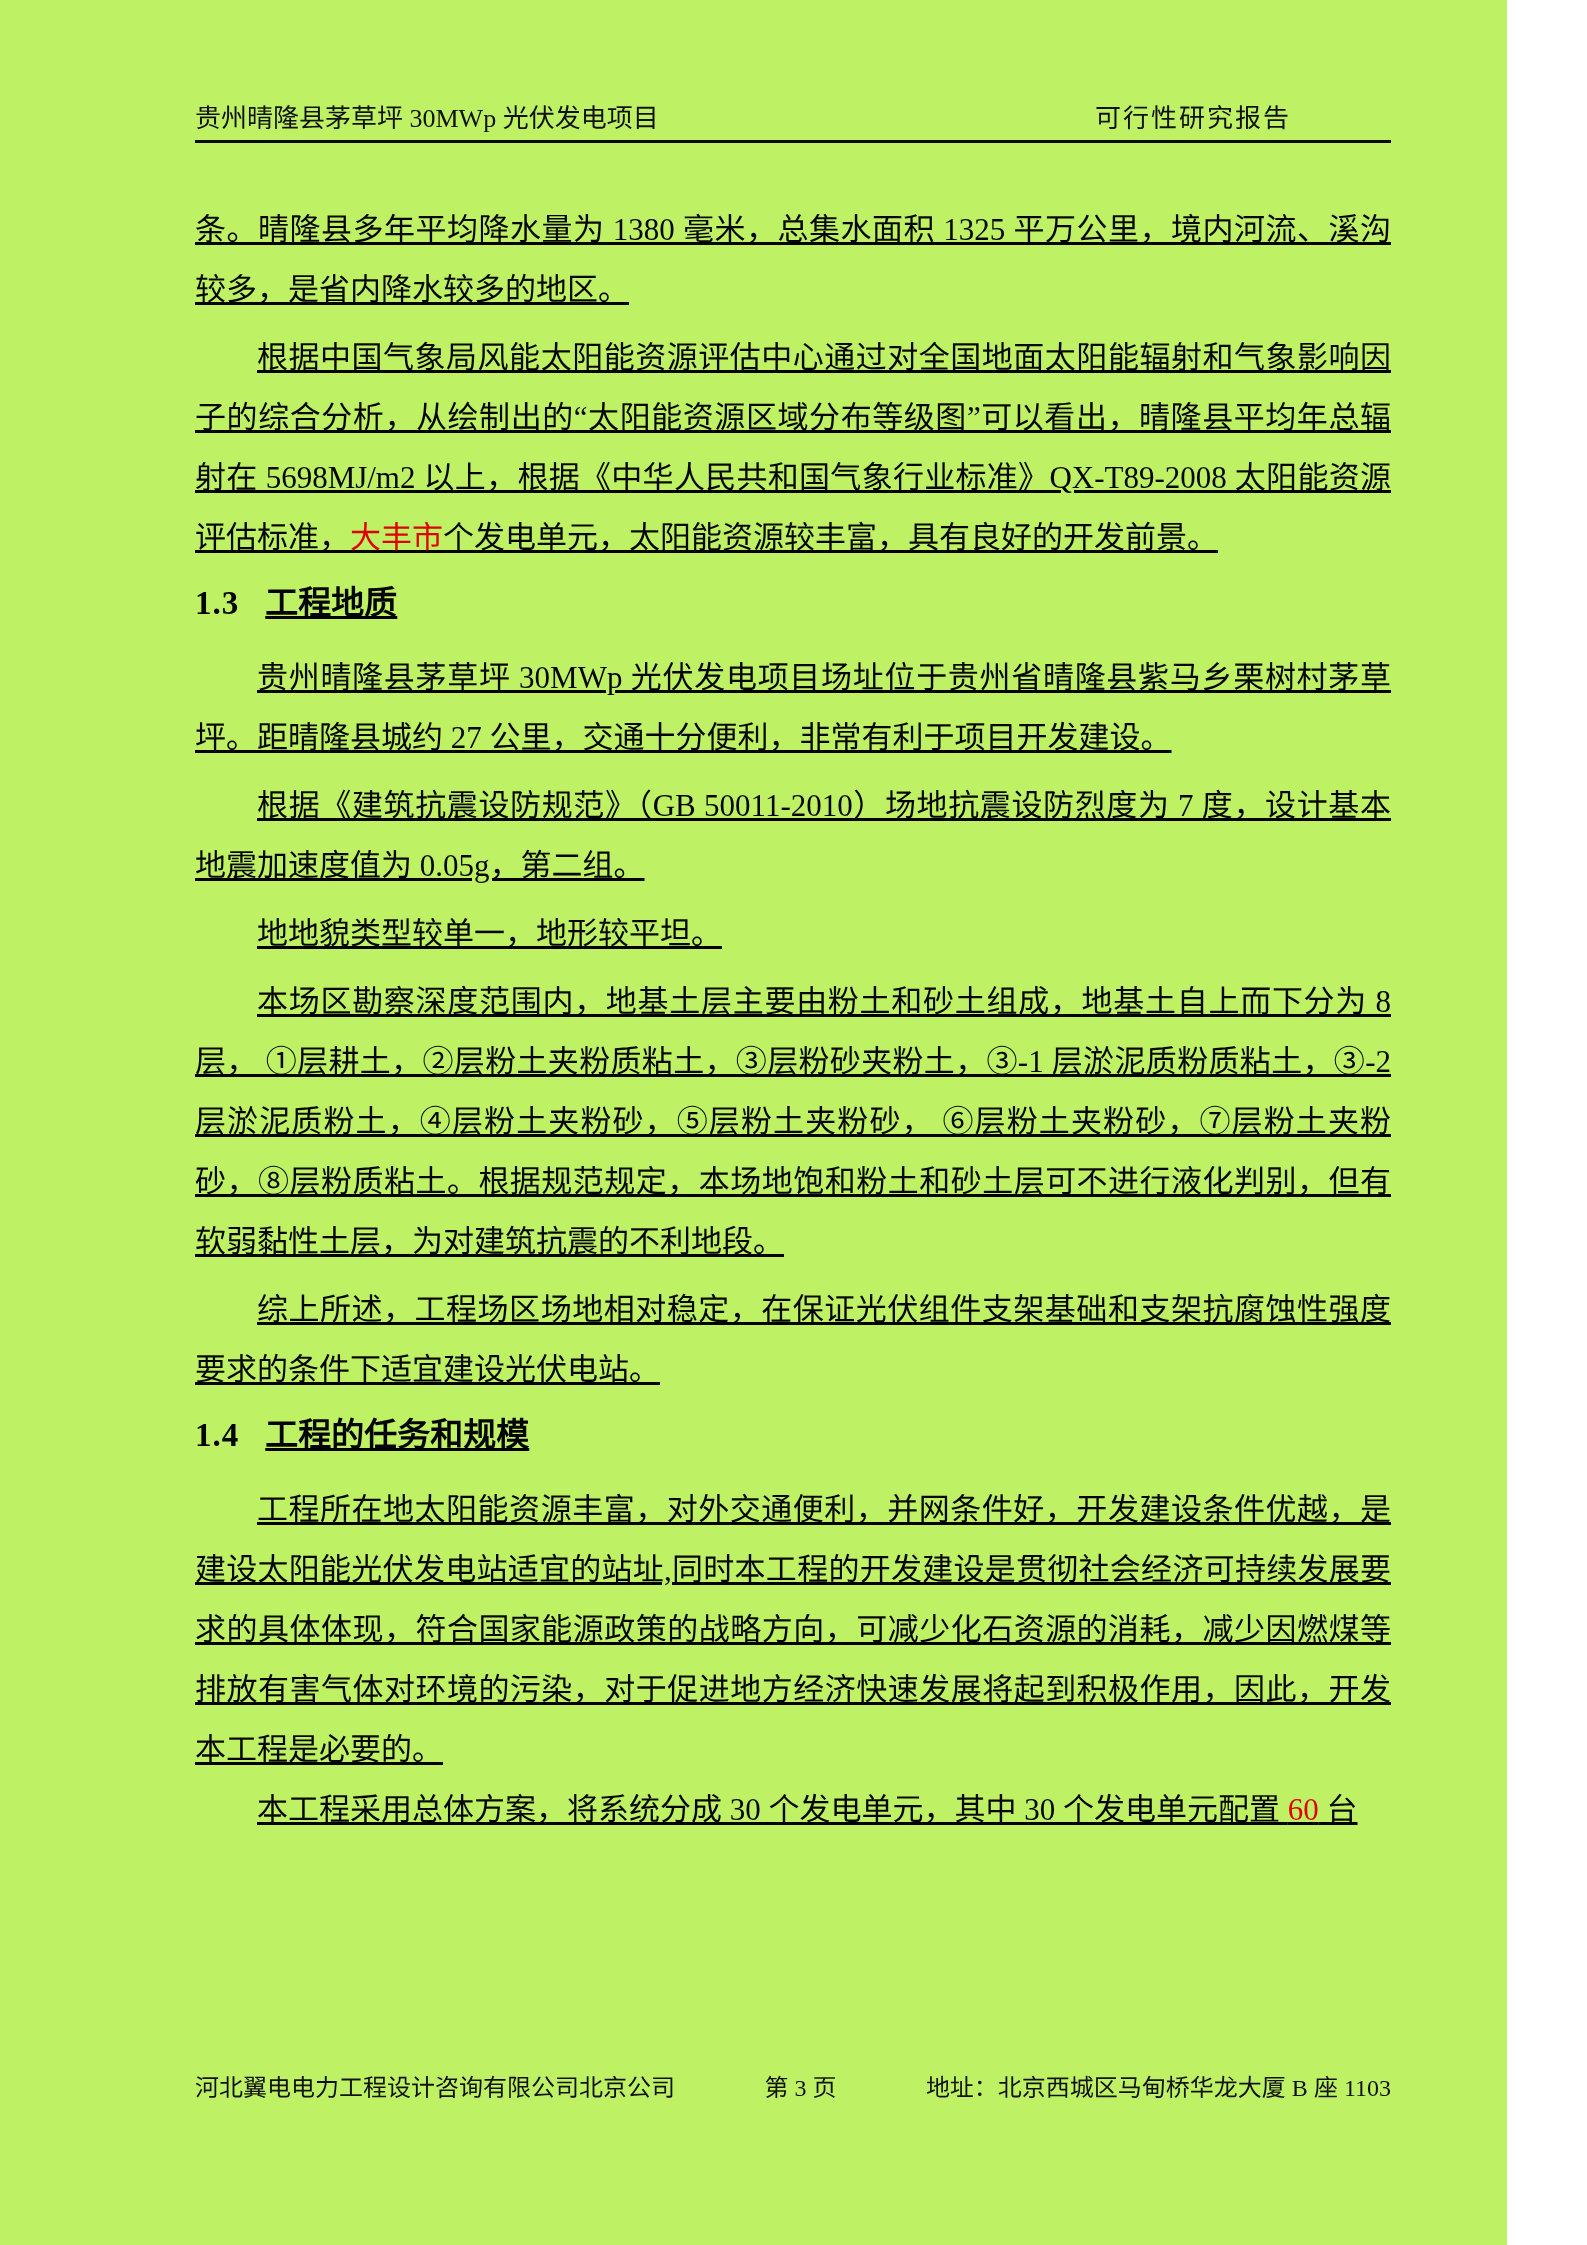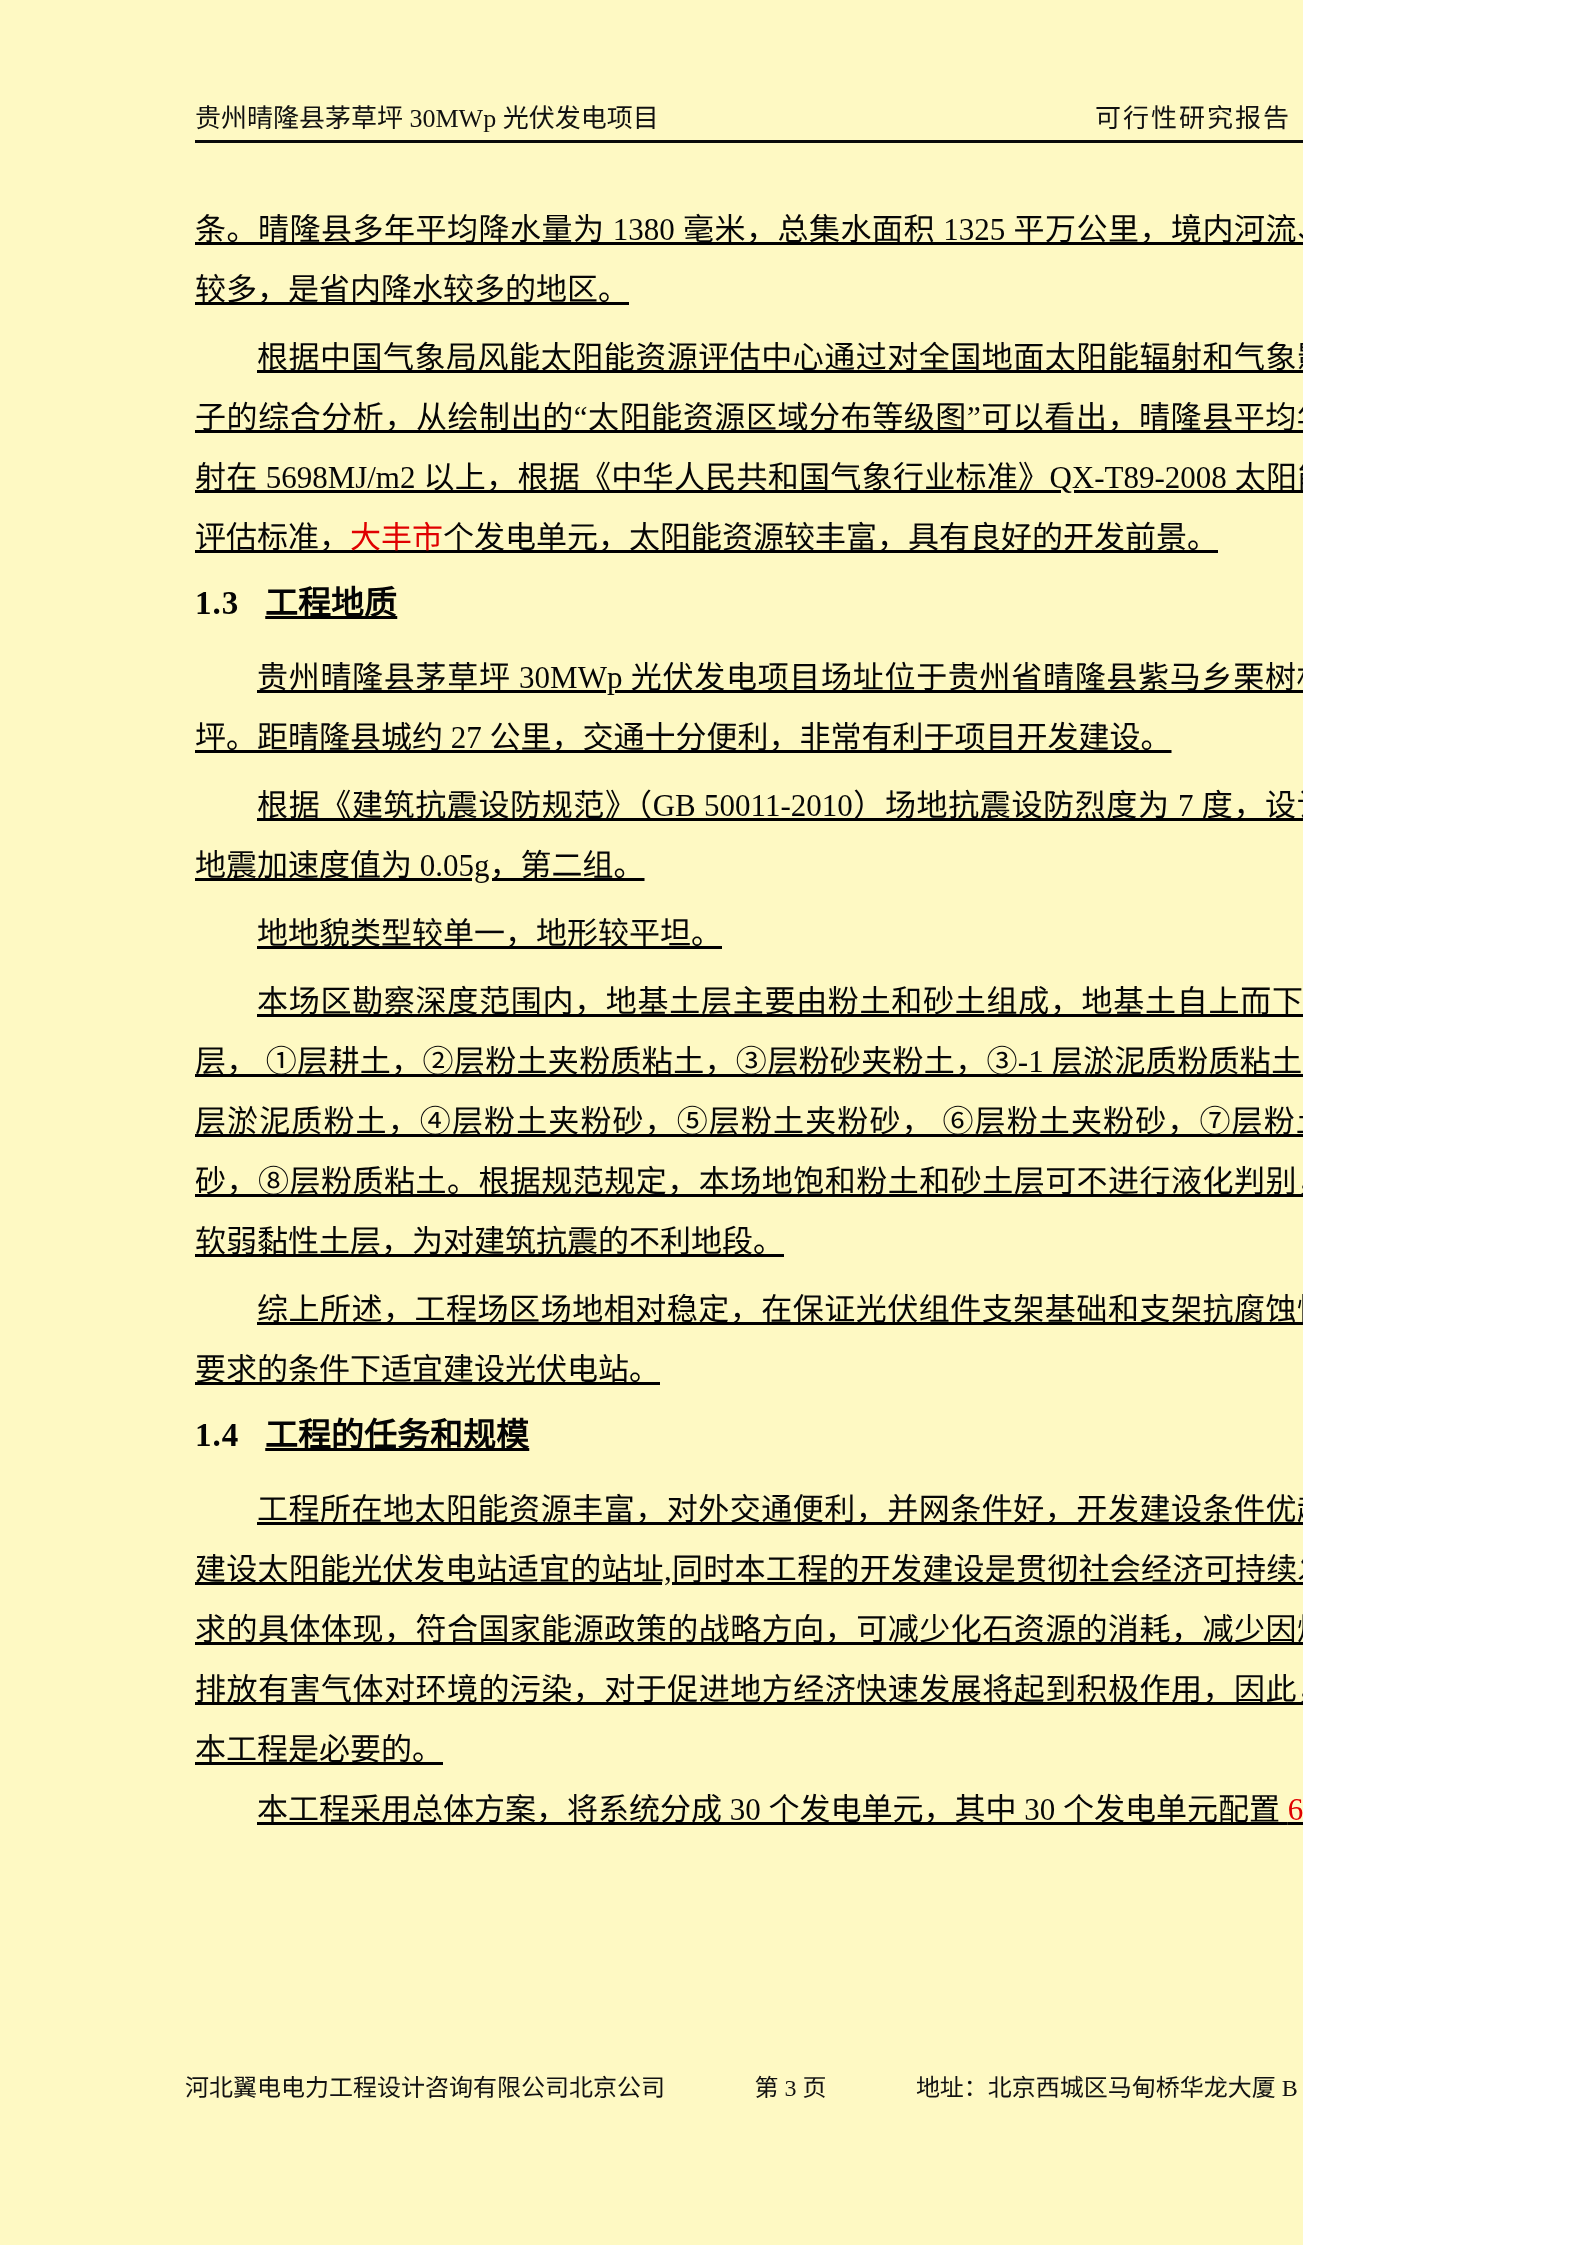--- a/index.html
+++ b/index.html
@@ -1,22 +1,22 @@
 <!DOCTYPE html>
 <html lang="zh-CN"><head>
 <meta charset="utf-8">
 <title>可行性研究报告</title>
 <style>
   * { margin: 0; padding: 0; box-sizing: border-box; }
   html, body { background: #ffffff; }
   .page {
     position: relative;
-    width: 1303px;
+    width: 1507px;
     height: 2245px;
-    background: #fef9c3;
+    background: #bef264;
     color: #000000;
     font-family: "Liberation Serif", "DejaVu Serif", serif;
     overflow: hidden;
   }
   .margins { margin: 0 196px 0 195px; width: 1196px; }
 
   
   .doc-header {
     display: flex;
     justify-content: space-between;
@@ -51,21 +51,21 @@
     margin: 10px 0 20px 0;
     color: #040404;
     font-family: "Liberation Serif", "DejaVu Serif", serif;
   }
   .heading .h-num { display: inline-block; margin-right: 26px; letter-spacing: 1px; }
 
   
   .doc-footer {
     position: absolute;
     top: 2072px;
-    left: 185px;
+    left: 195px;
     width: 1196px;
     display: flex;
     justify-content: space-between;
     align-items: baseline;
     font-size: 24px;
     line-height: 32px;
     color: #111111;
   }
 </style>
 </head>

